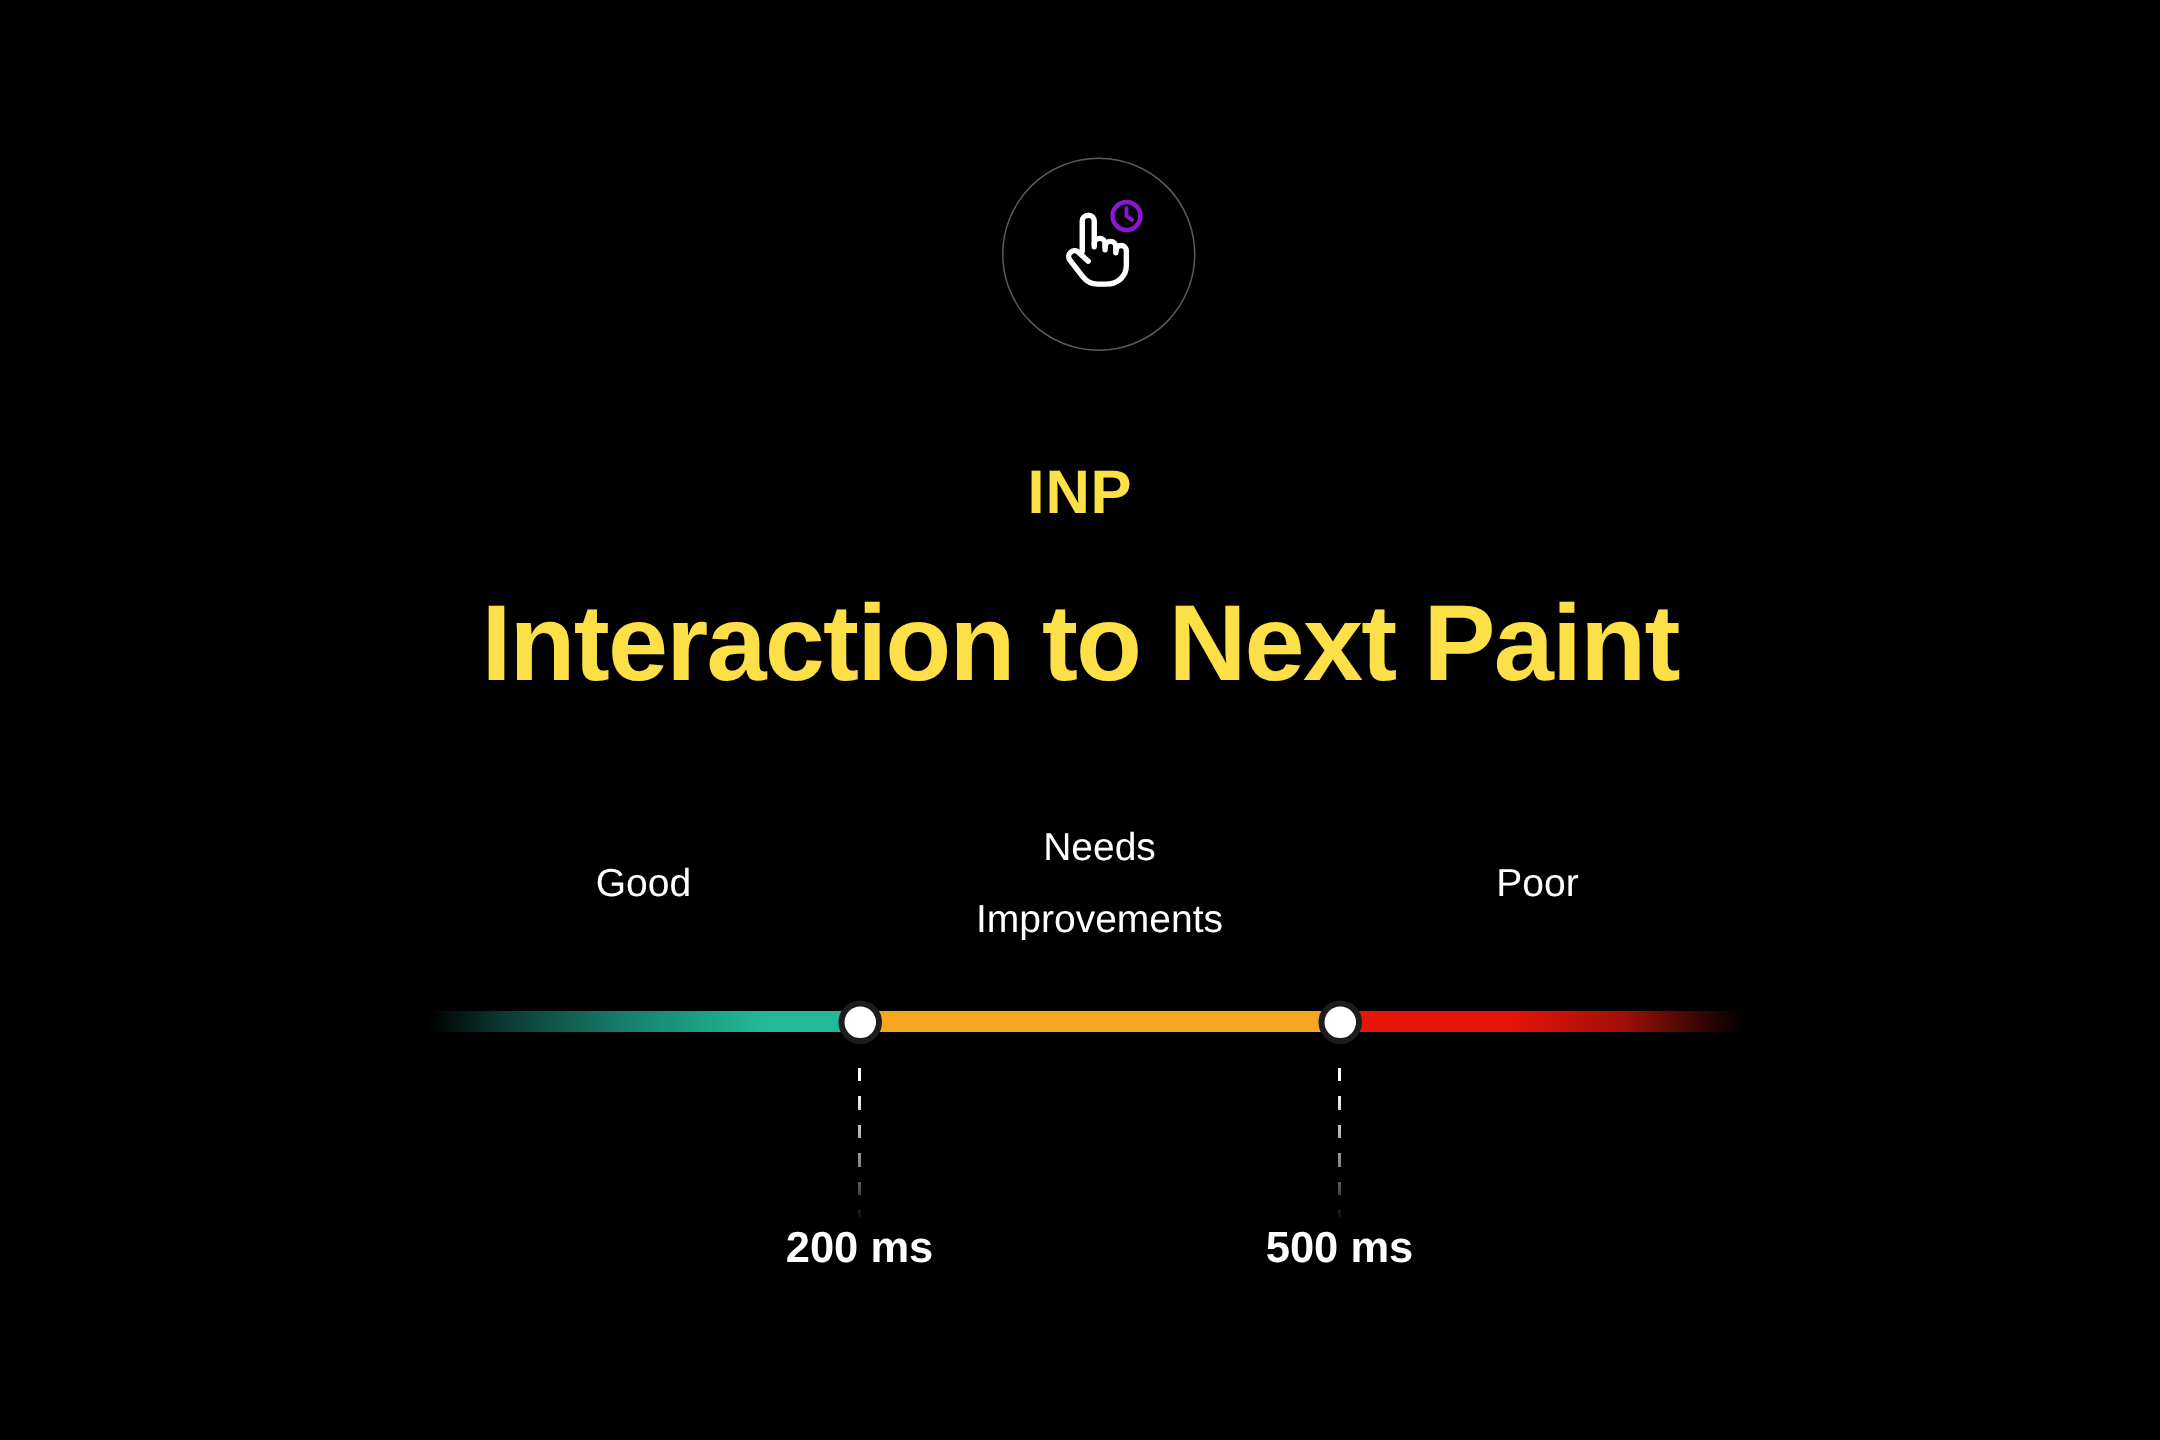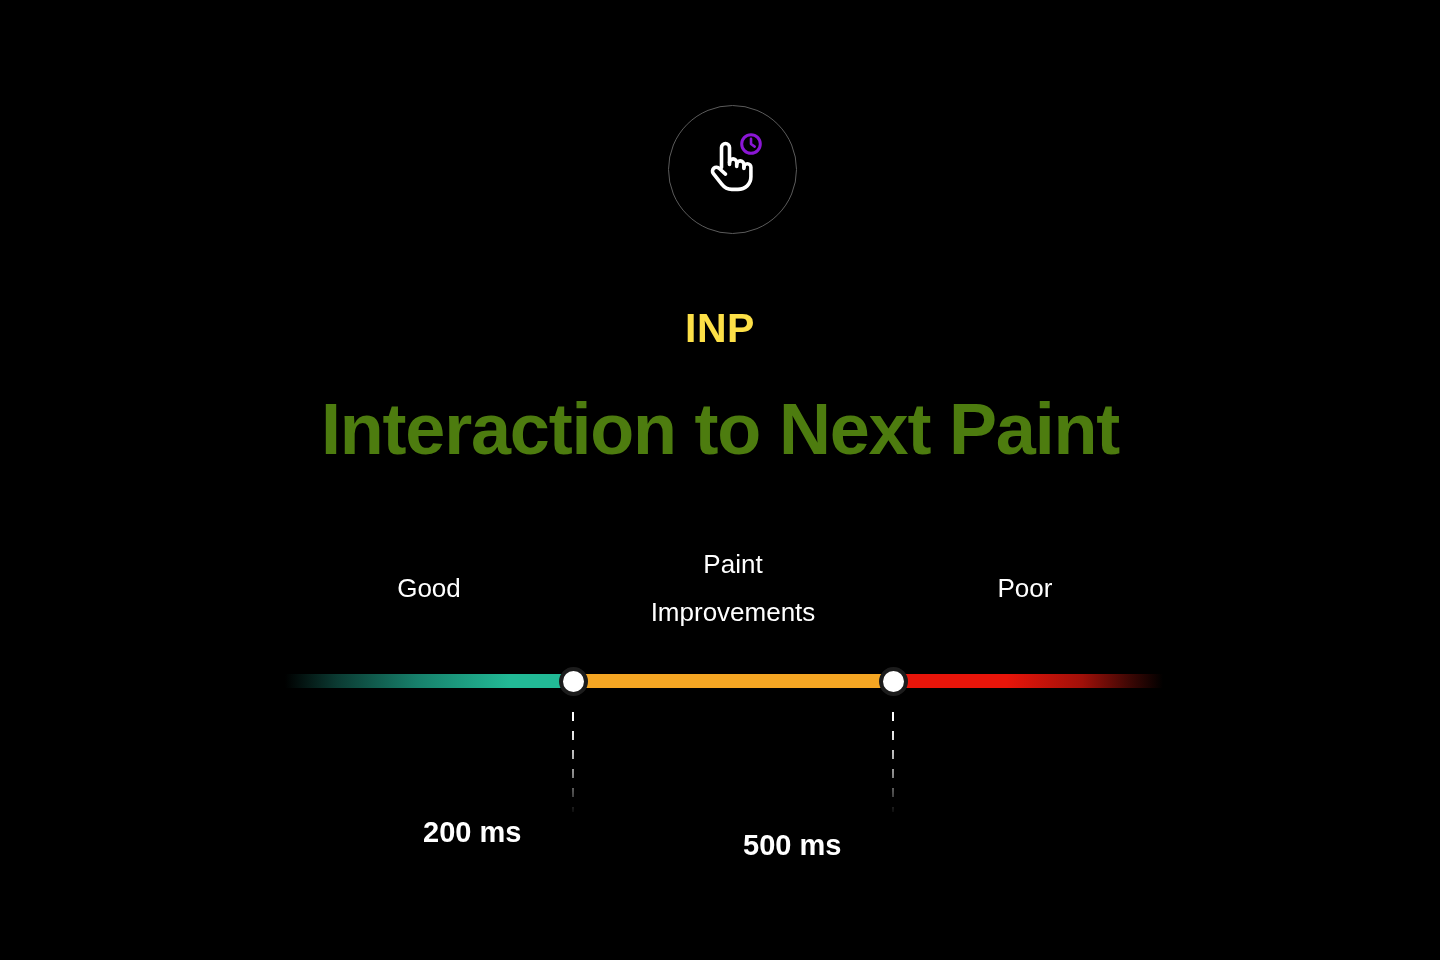--- a/index.html
+++ b/index.html
@@ -42,21 +42,21 @@
   }
 
   
   .main-title {
     position:absolute;
     left:0; top:385px; width:1440px;
     text-align:center;
     font-size:72px;
     font-weight:bold;
     letter-spacing:-1.2px;
-    color:#4d7c0f;
+    color:#fde047;
     line-height:88px;
     white-space:nowrap;
   }
 
   
   .scale {
     position:absolute;
     left:285px; top:540px;
     width:878px; height:320px;
   }
@@ -131,28 +131,29 @@
             mask-image:linear-gradient(to bottom, #fff 0%, #fff 12%, rgba(255,255,255,0.55) 62%, rgba(255,255,255,0.05) 100%);
   }
   .dropline.d1 { left:287px; }
   .dropline.d2 { left:607px; }
 
   
   .threshold {
     position:absolute;
     top:272px;
     width:300px;
+    text-align:center;
     font-size:29px;
     font-weight:bold;
     color:#ffffff;
     line-height:40px;
     white-space:nowrap;
   }
   .threshold.t1 { left:138px; }
-  .threshold.t2 { left:458px;margin-top:13px; }
+  .threshold.t2 { left:458px; }
 </style>
 </head>
 <body>
 
 <div class="stage">
 
   <div class="icon-ring"></div>
   <div class="icon-glyph">
     <svg viewBox="0 0 68 68" width="68" height="68" aria-hidden="true">
 
@@ -171,21 +172,21 @@
   </div>
 
   <div class="eyebrow">INP</div>
 
   <div class="main-title">Interaction to Next Paint</div>
 
   <div class="scale">
 
     <div class="zone-labels">
       <div class="zone-label good">Good</div>
-      <div class="zone-label needs">Paint
+      <div class="zone-label needs">Needs
 Improvements</div>
       <div class="zone-label poor">Poor</div>
     </div>
 
     <div class="track-wrap">
       <div class="seg good"></div>
       <div class="seg needs"></div>
       <div class="seg poor"></div>
     </div>
 

